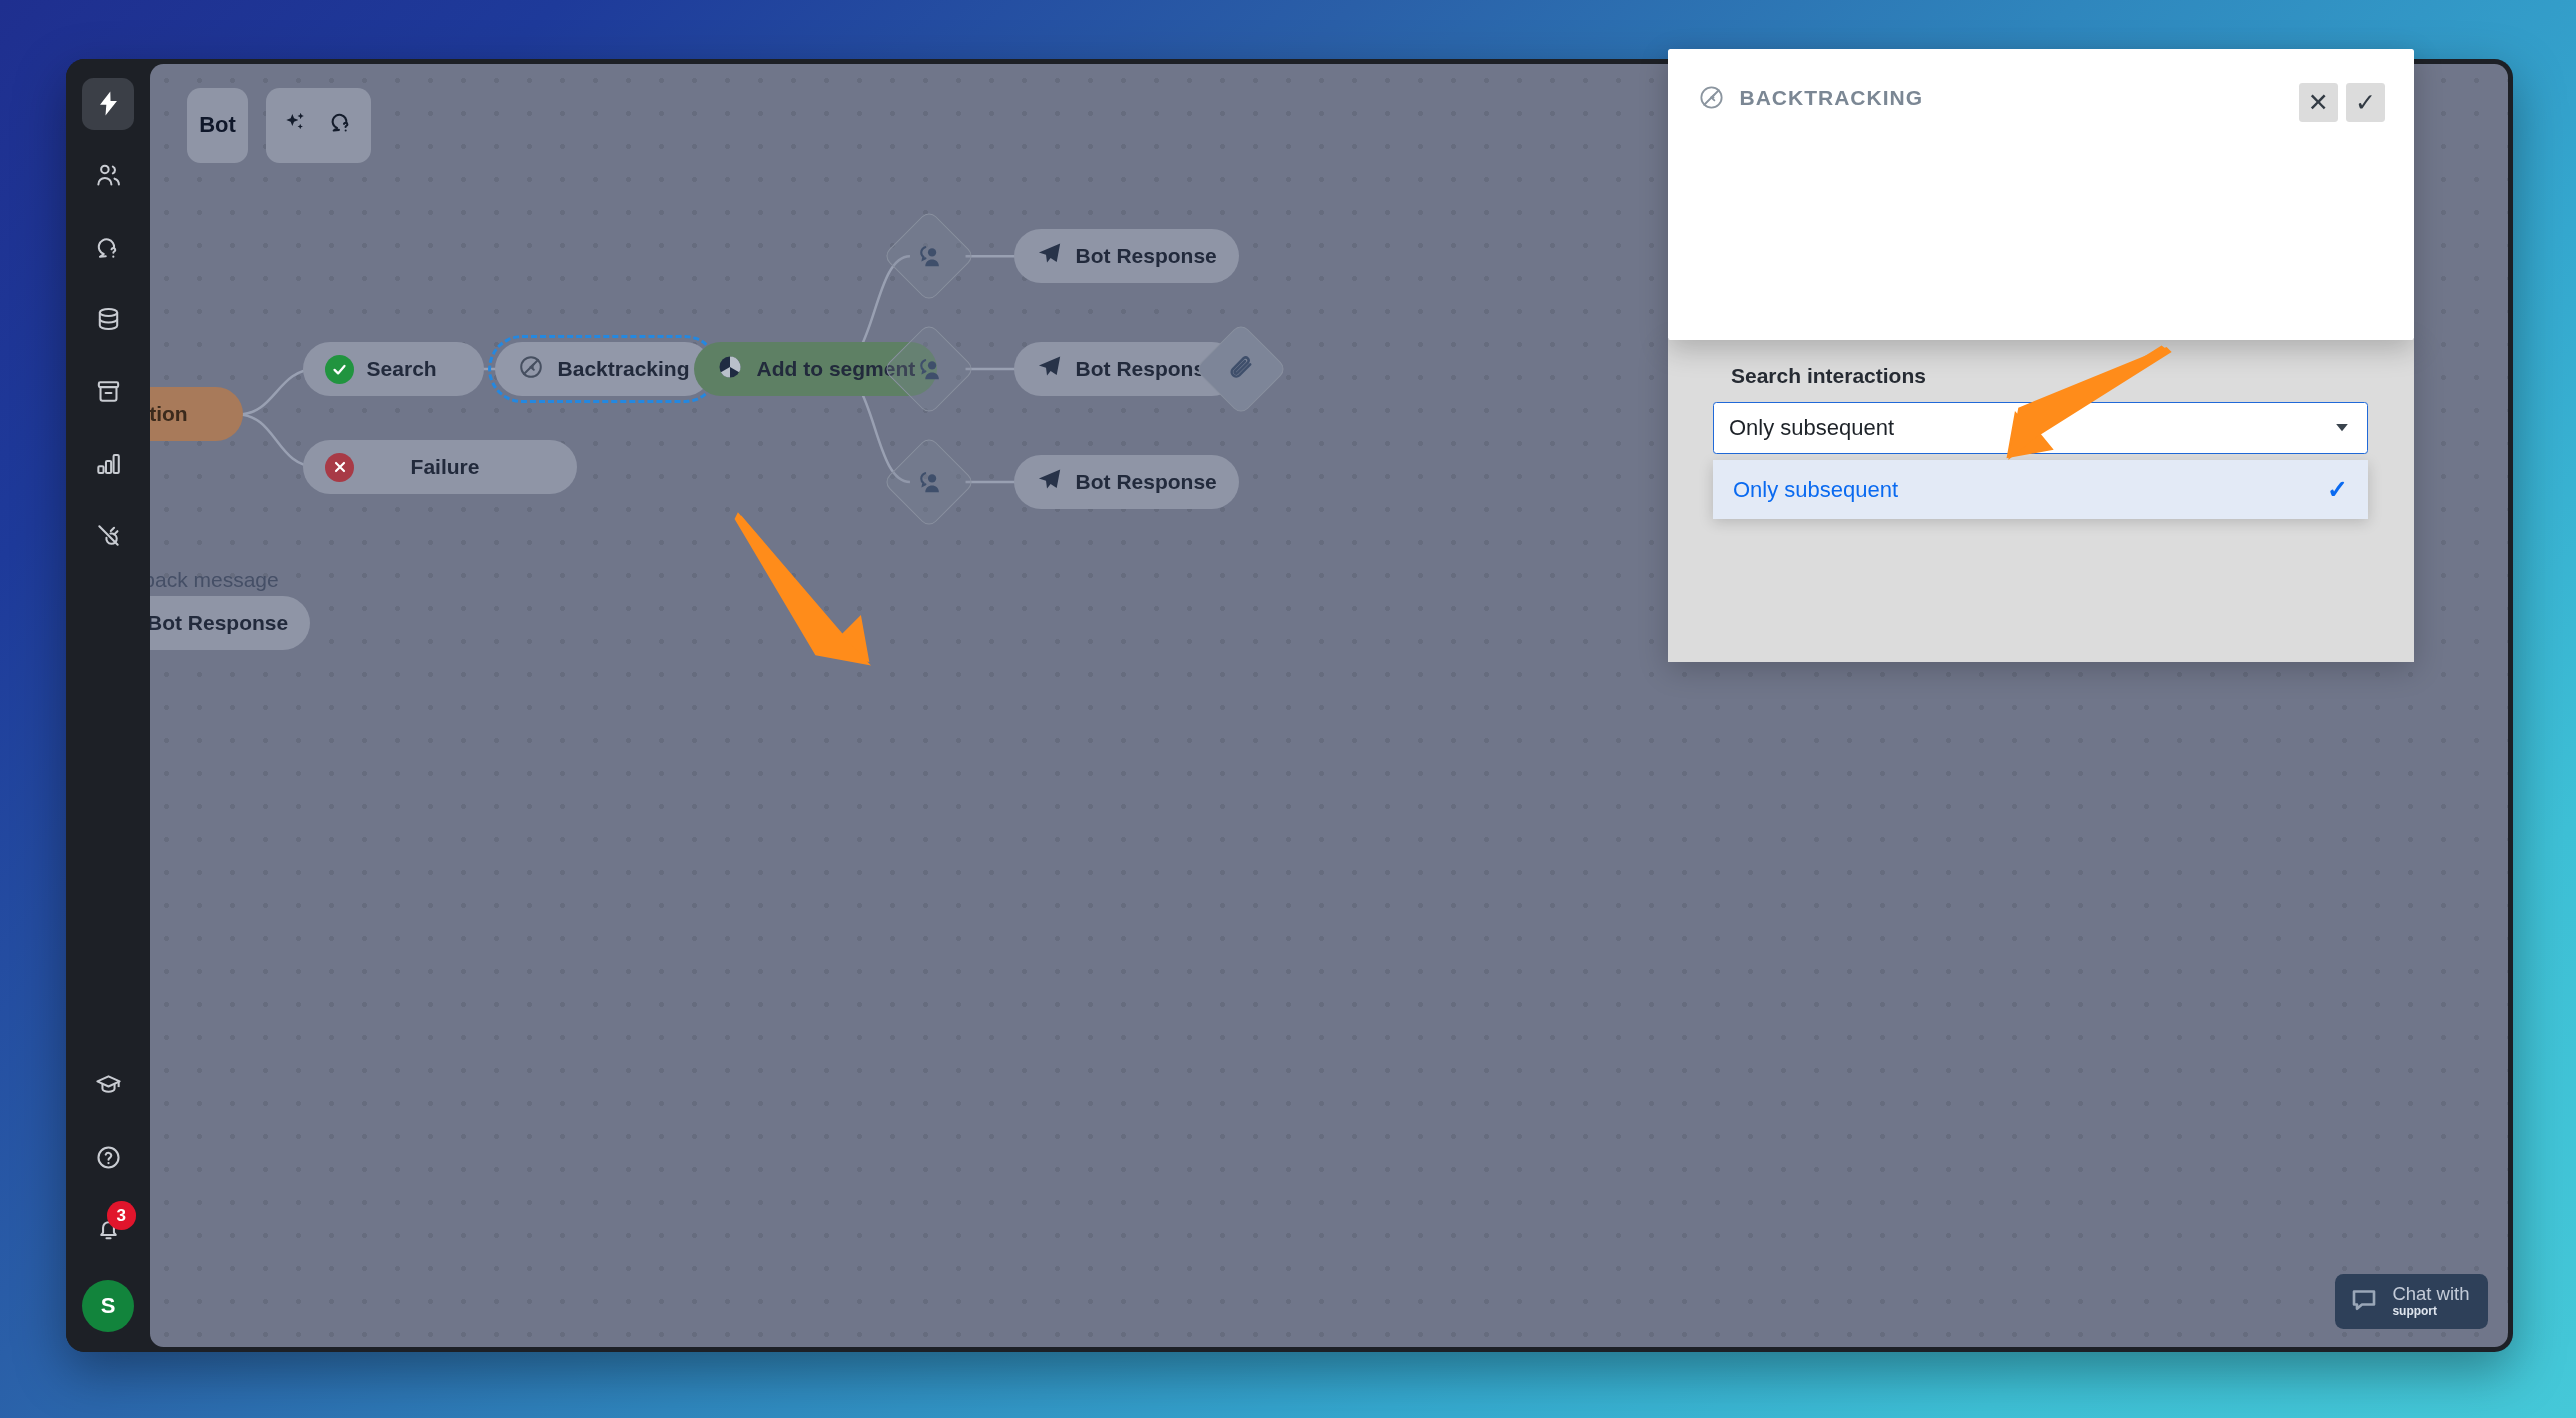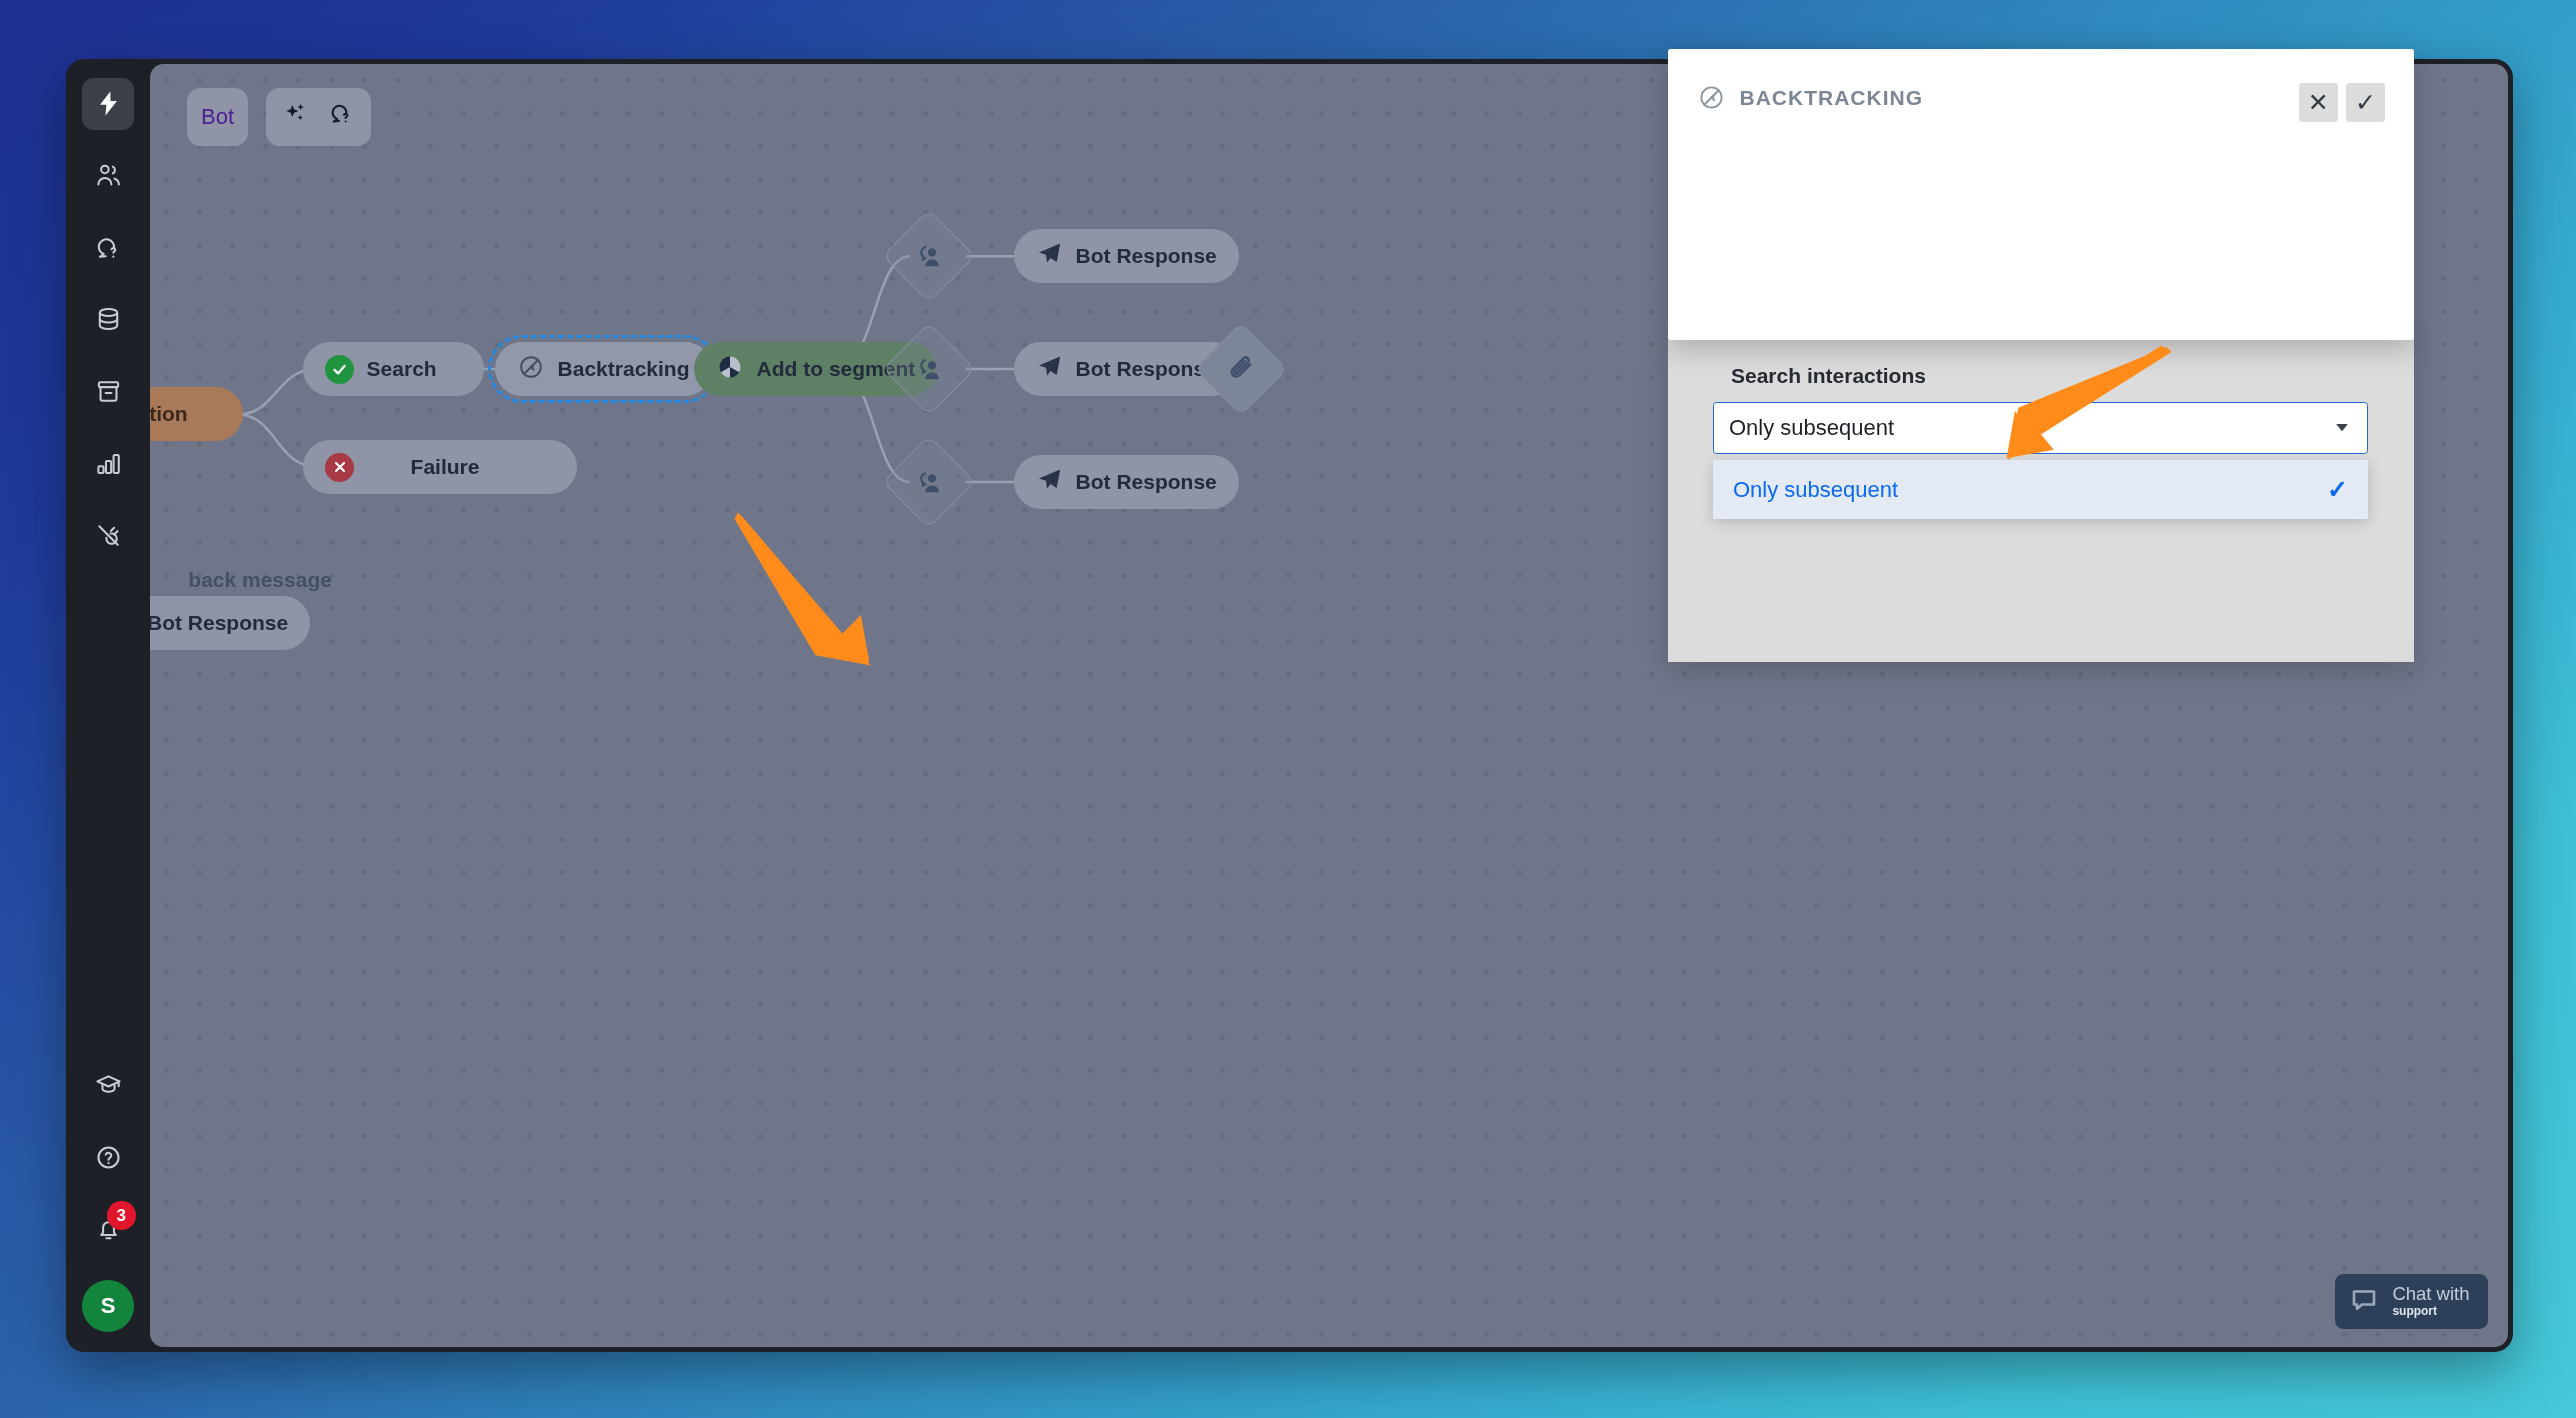--- a/index.html
+++ b/index.html
@@ -94,30 +94,29 @@
     transform:rotate(45deg); border-radius:10px;
     display:flex; align-items:center; justify-content:center;
     cursor:pointer;
   }
   .diamond > span { transform:rotate(-45deg); display:flex; }
   .diamond.outline { background:rgba(125,133,152,.28); }
   svg.curve { position:absolute; overflow:visible; pointer-events:none; }
 
   
   .toolbar-pill {
-    position:absolute; height:58px; border-radius:13.5px;
+    position:absolute; height:75px; border-radius:13.5px;
     background:#8f95a6; display:flex; align-items:center;
-    justify-content:center; color:#4c1d95;
-    font-size:22px; font-weight:normal; cursor:pointer;
+    justify-content:center; color:#0f172a;
+    font-size:22px; font-weight:bold; cursor:pointer;
   }
 
   .canvas-text {
-    position:absolute; color:#454f66; font-size:21px; font-weight:bold;
+    position:absolute; color:#454f66; font-size:21px; font-weight:normal;
     white-space:nowrap;
-    margin-left:45px;
   }
 
   
   #chat-support {
     position:absolute; right:20px; bottom:18.5px;
     background:#2e4059; color:#c3cbd8;
     border-radius:8.4px; padding:10px 18.5px 10px 13.5px;
     display:flex; align-items:center; gap:13.5px; cursor:pointer;
   }
   #chat-support .cs-lines { font-size:18.5px; line-height:1.12; }

